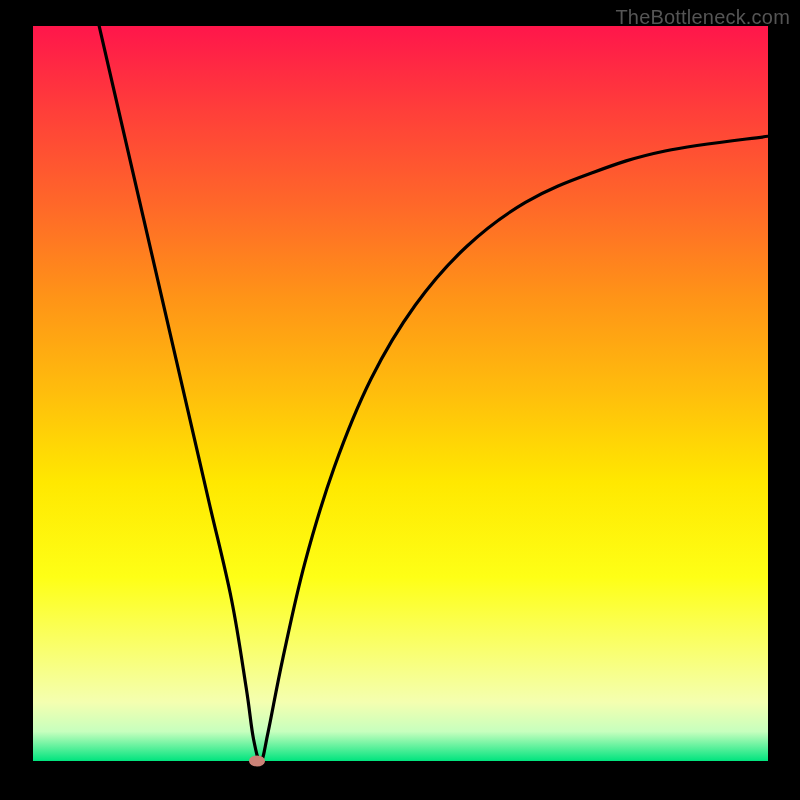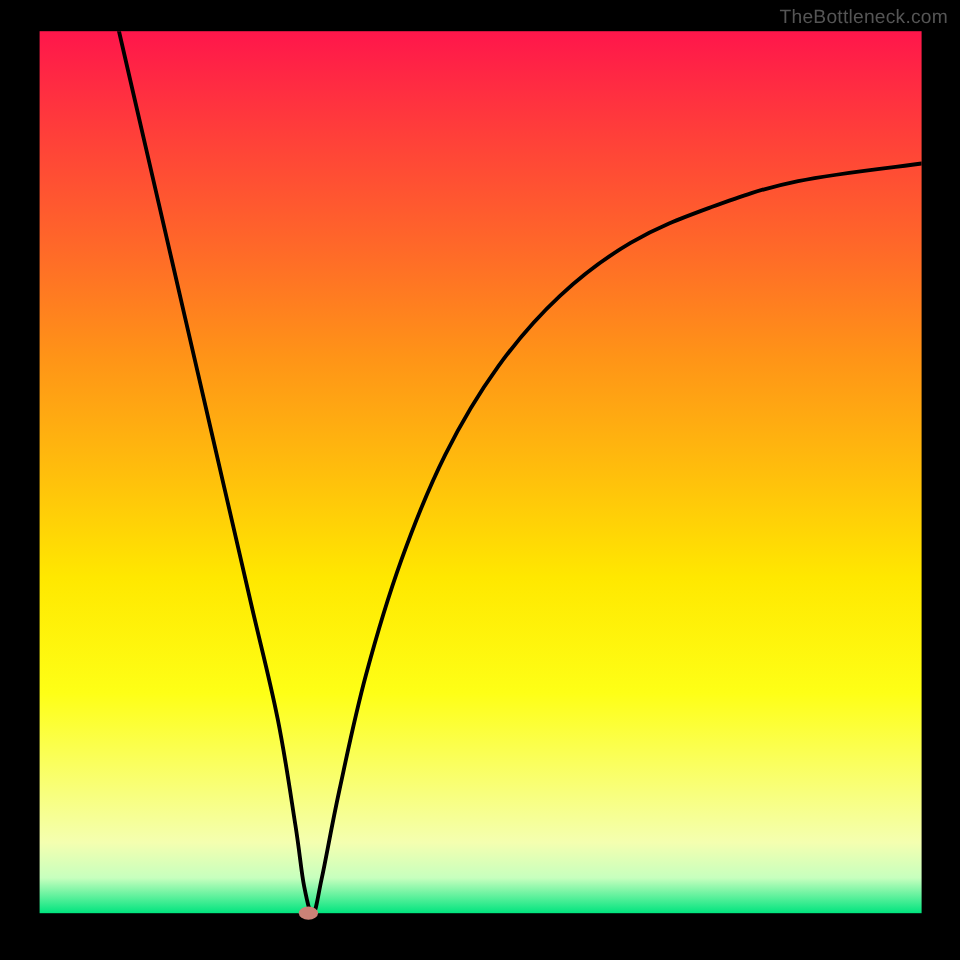--- a/index.html
+++ b/index.html
@@ -38,21 +38,21 @@
       #f4ffb0 92%,
       #c7ffbe 96%,
       #00e47e 100%
     );
   }
   .watermark {
     position: absolute;
     top: 6px;
     right: 10px;
     color: #555555;
-    font-size: 16px;
+    font-size: 20px;
     font-weight: 500;
     letter-spacing: 0.2px;
     user-select: none;
   }
   svg.curve {
     position: absolute;
     left: 0;
     top: 0;
     width: 100%;
     height: 100%;

